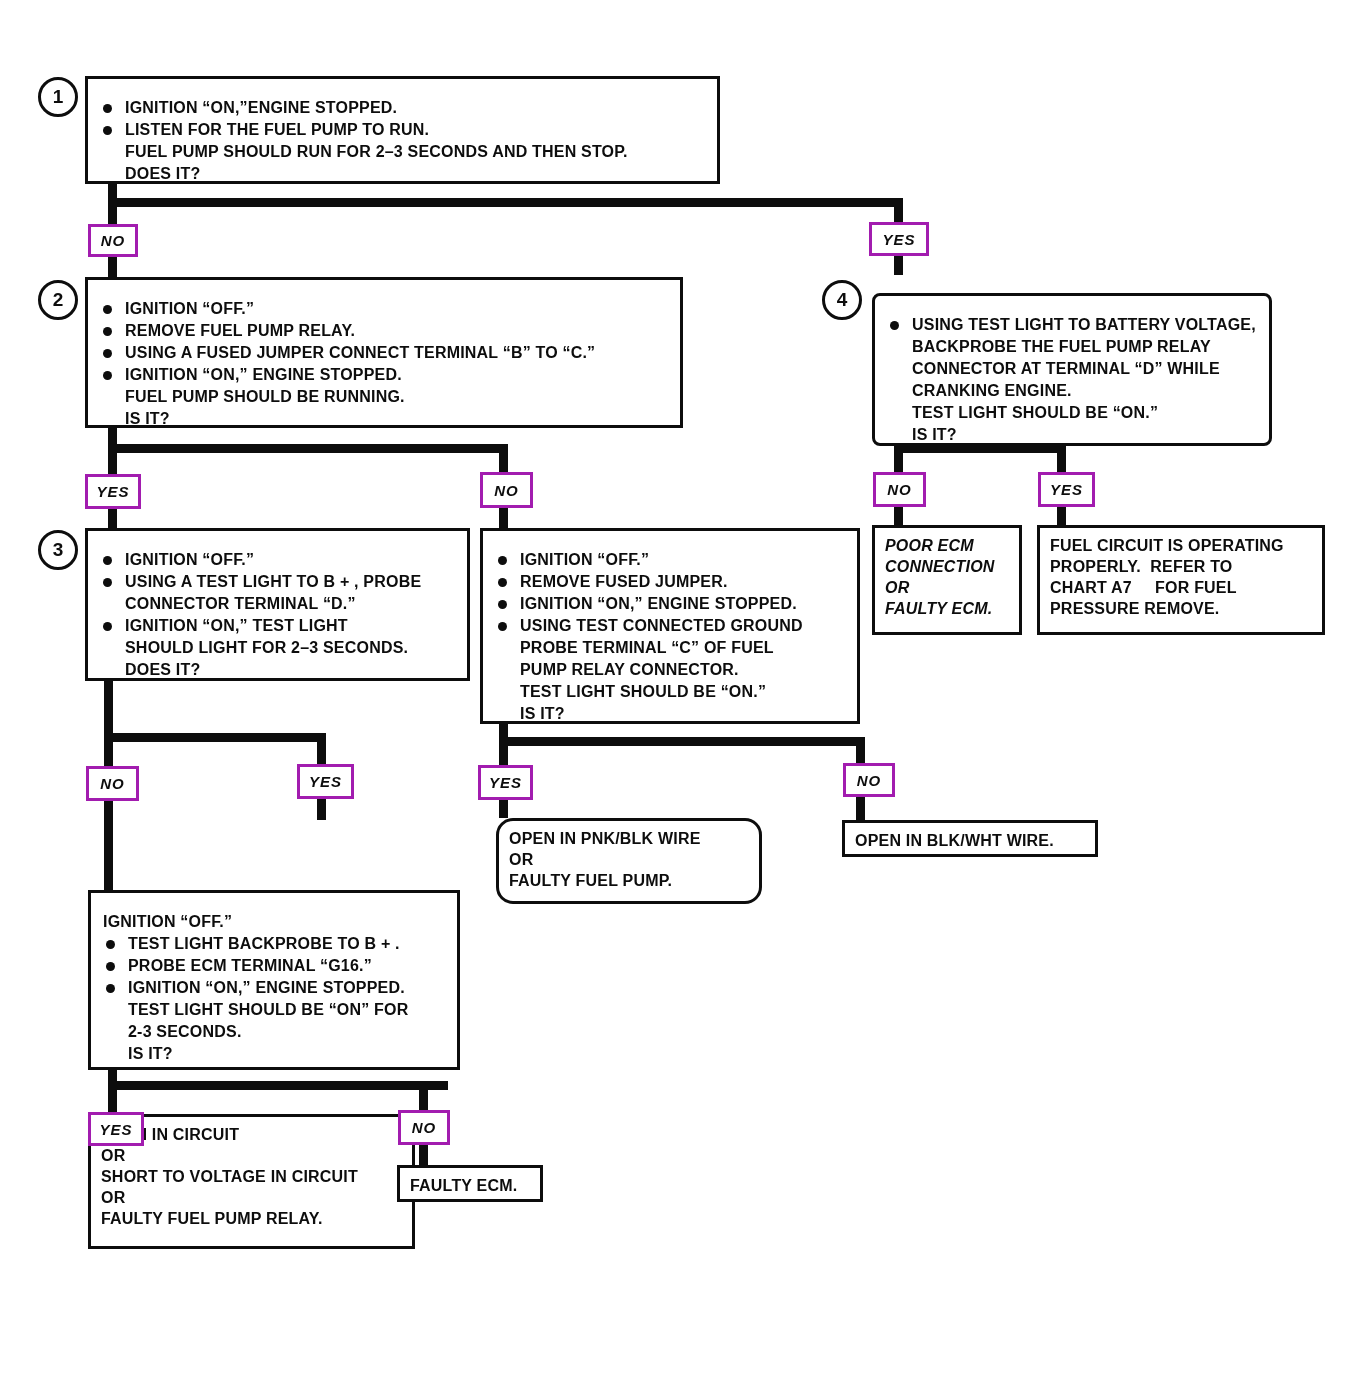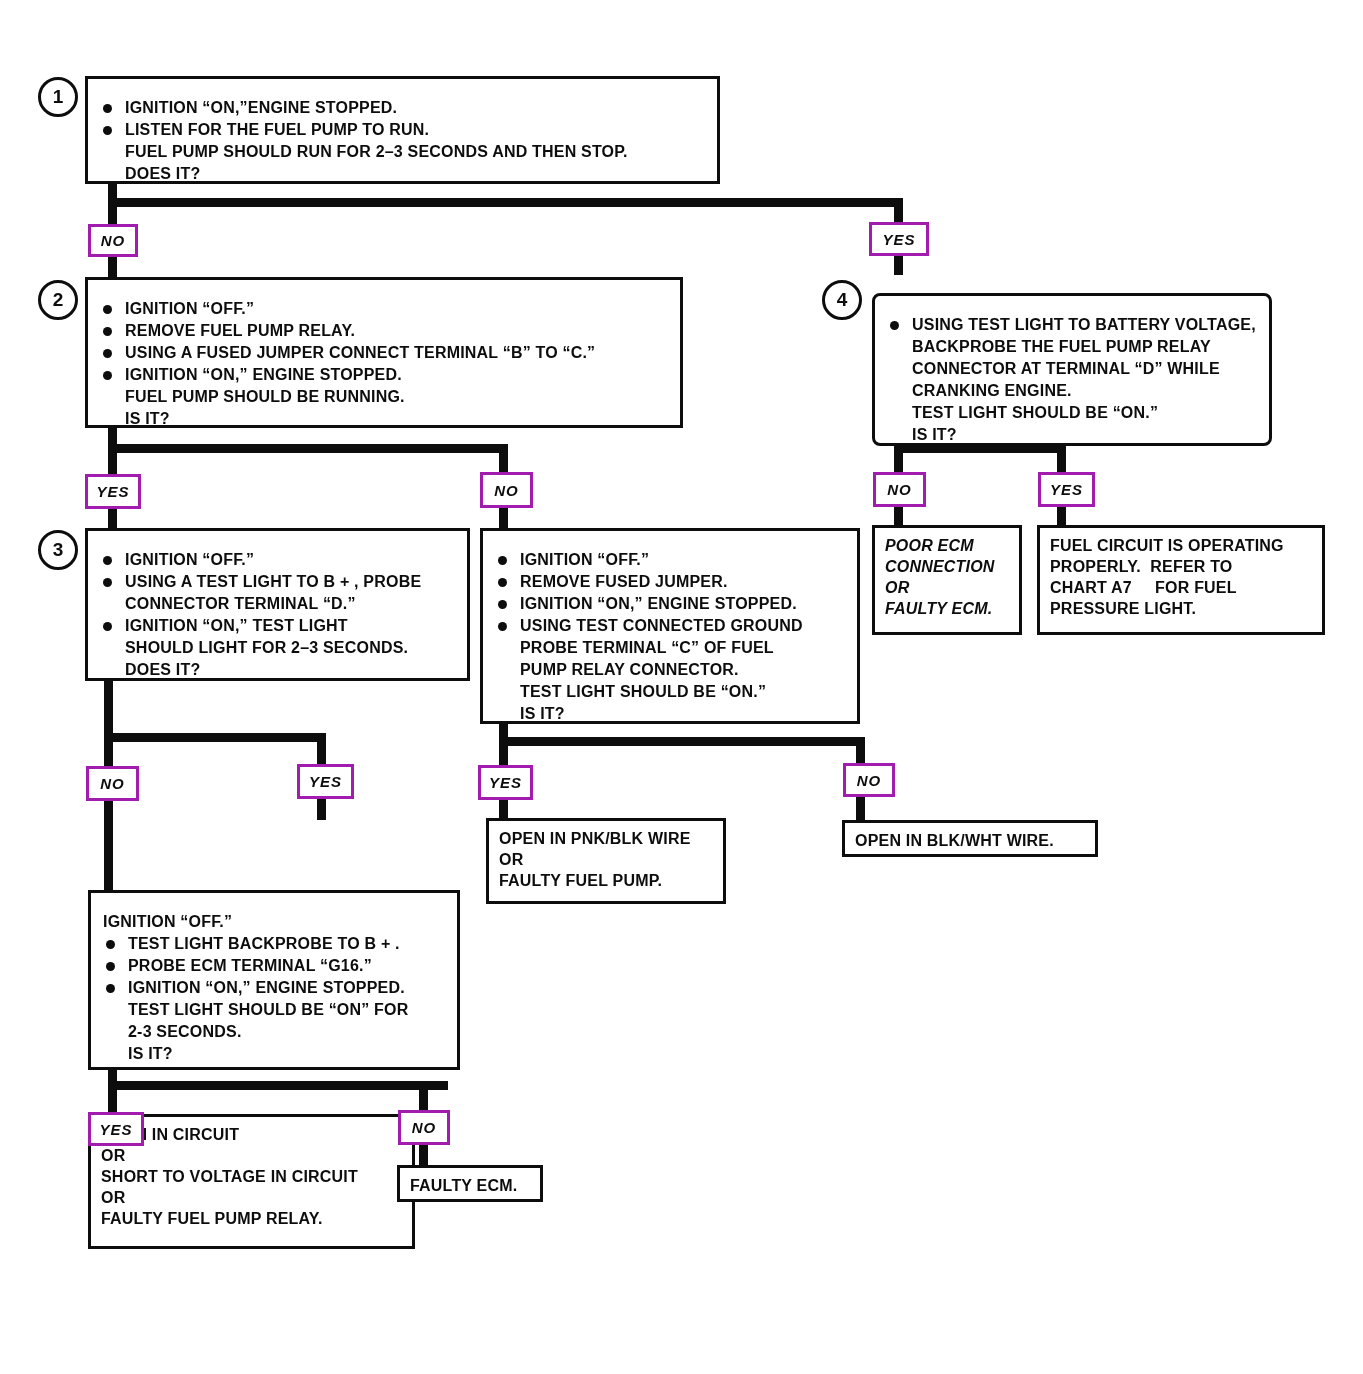--- a/index.html
+++ b/index.html
@@ -60,21 +60,21 @@
   .yes4{left:1038px;top:472px;width:57px;height:35px;}
   .no3{left:86px;top:766px;width:53px;height:35px;}
   .yes3{left:297px;top:764px;width:57px;height:35px;}
   .yes5{left:478px;top:765px;width:55px;height:35px;}
   .no5{left:843px;top:763px;width:52px;height:34px;}
   .yes6{left:88px;top:1112px;width:56px;height:34px;}
   .no6{left:398px;top:1110px;width:52px;height:35px;}
 
   
   .r-relay{left:300px;top:820px;width:152px;height:66px;}
-  .r-pnk{left:486px;top:818px;width:240px;height:86px;}
+  .r-pnk{left:496px;top:818px;width:266px;height:86px;border-radius:17px;}
   .r-blk{left:842px;top:820px;width:256px;height:37px;}
   .r-poor{left:872px;top:525px;width:150px;height:110px;font-style:italic;}
   .r-ok{left:1037px;top:525px;width:288px;height:110px;}
   .r-open{left:88px;top:1114px;width:327px;height:135px;}
   .r-ecm{left:397px;top:1165px;width:146px;height:37px;}
 
   
   .c1v{left:108px;top:182px;width:9px;height:20px;}
   .c1h{left:108px;top:198px;width:795px;height:9px;}
   .c1n{left:108px;top:206px;width:9px;height:18px;}
@@ -324,21 +324,21 @@
     <div class="row">
         <span class="t">FUEL CIRCUIT IS OPERATING</span>
       </div>
     <div class="row">
         <span class="t">PROPERLY.  REFER TO</span>
       </div>
     <div class="row">
         <span class="t">CHART A7     FOR FUEL</span>
       </div>
     <div class="row">
-        <span class="t">PRESSURE LIGHT.</span>
+        <span class="t">PRESSURE REMOVE.</span>
       </div>
   </div>
 
   <div class="res r-open">
     <div class="row">
         <span class="t">OPEN IN CIRCUIT</span>
       </div>
     <div class="row">
         <span class="t">OR</span>
       </div>

